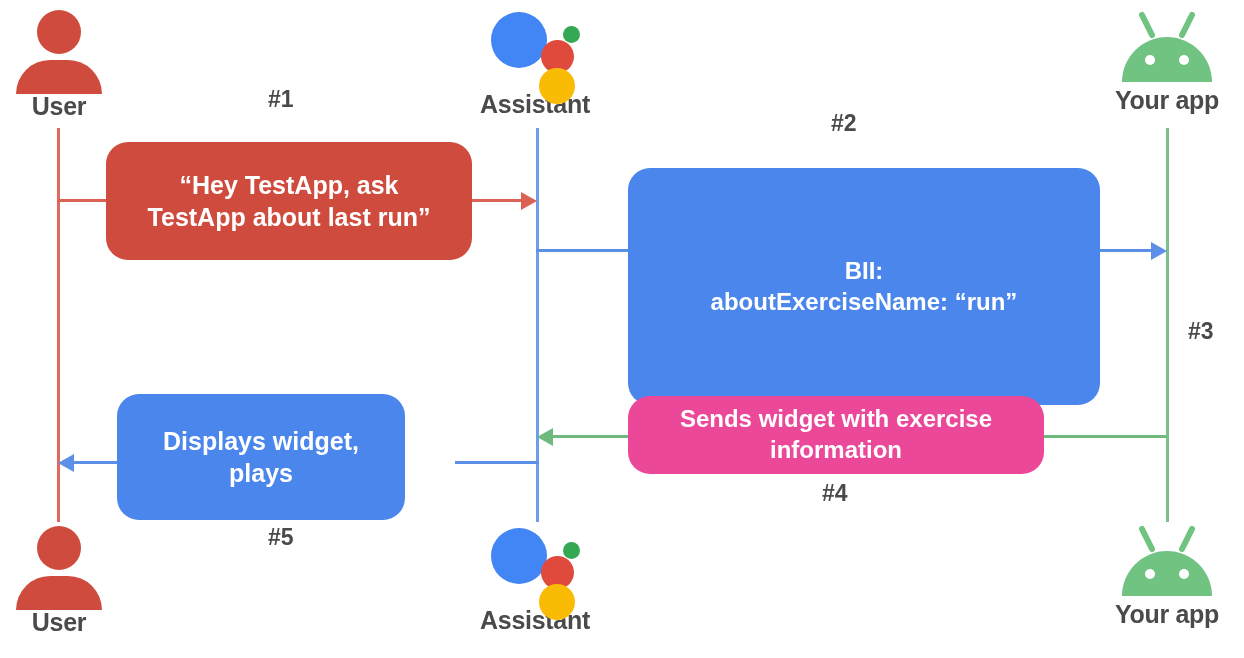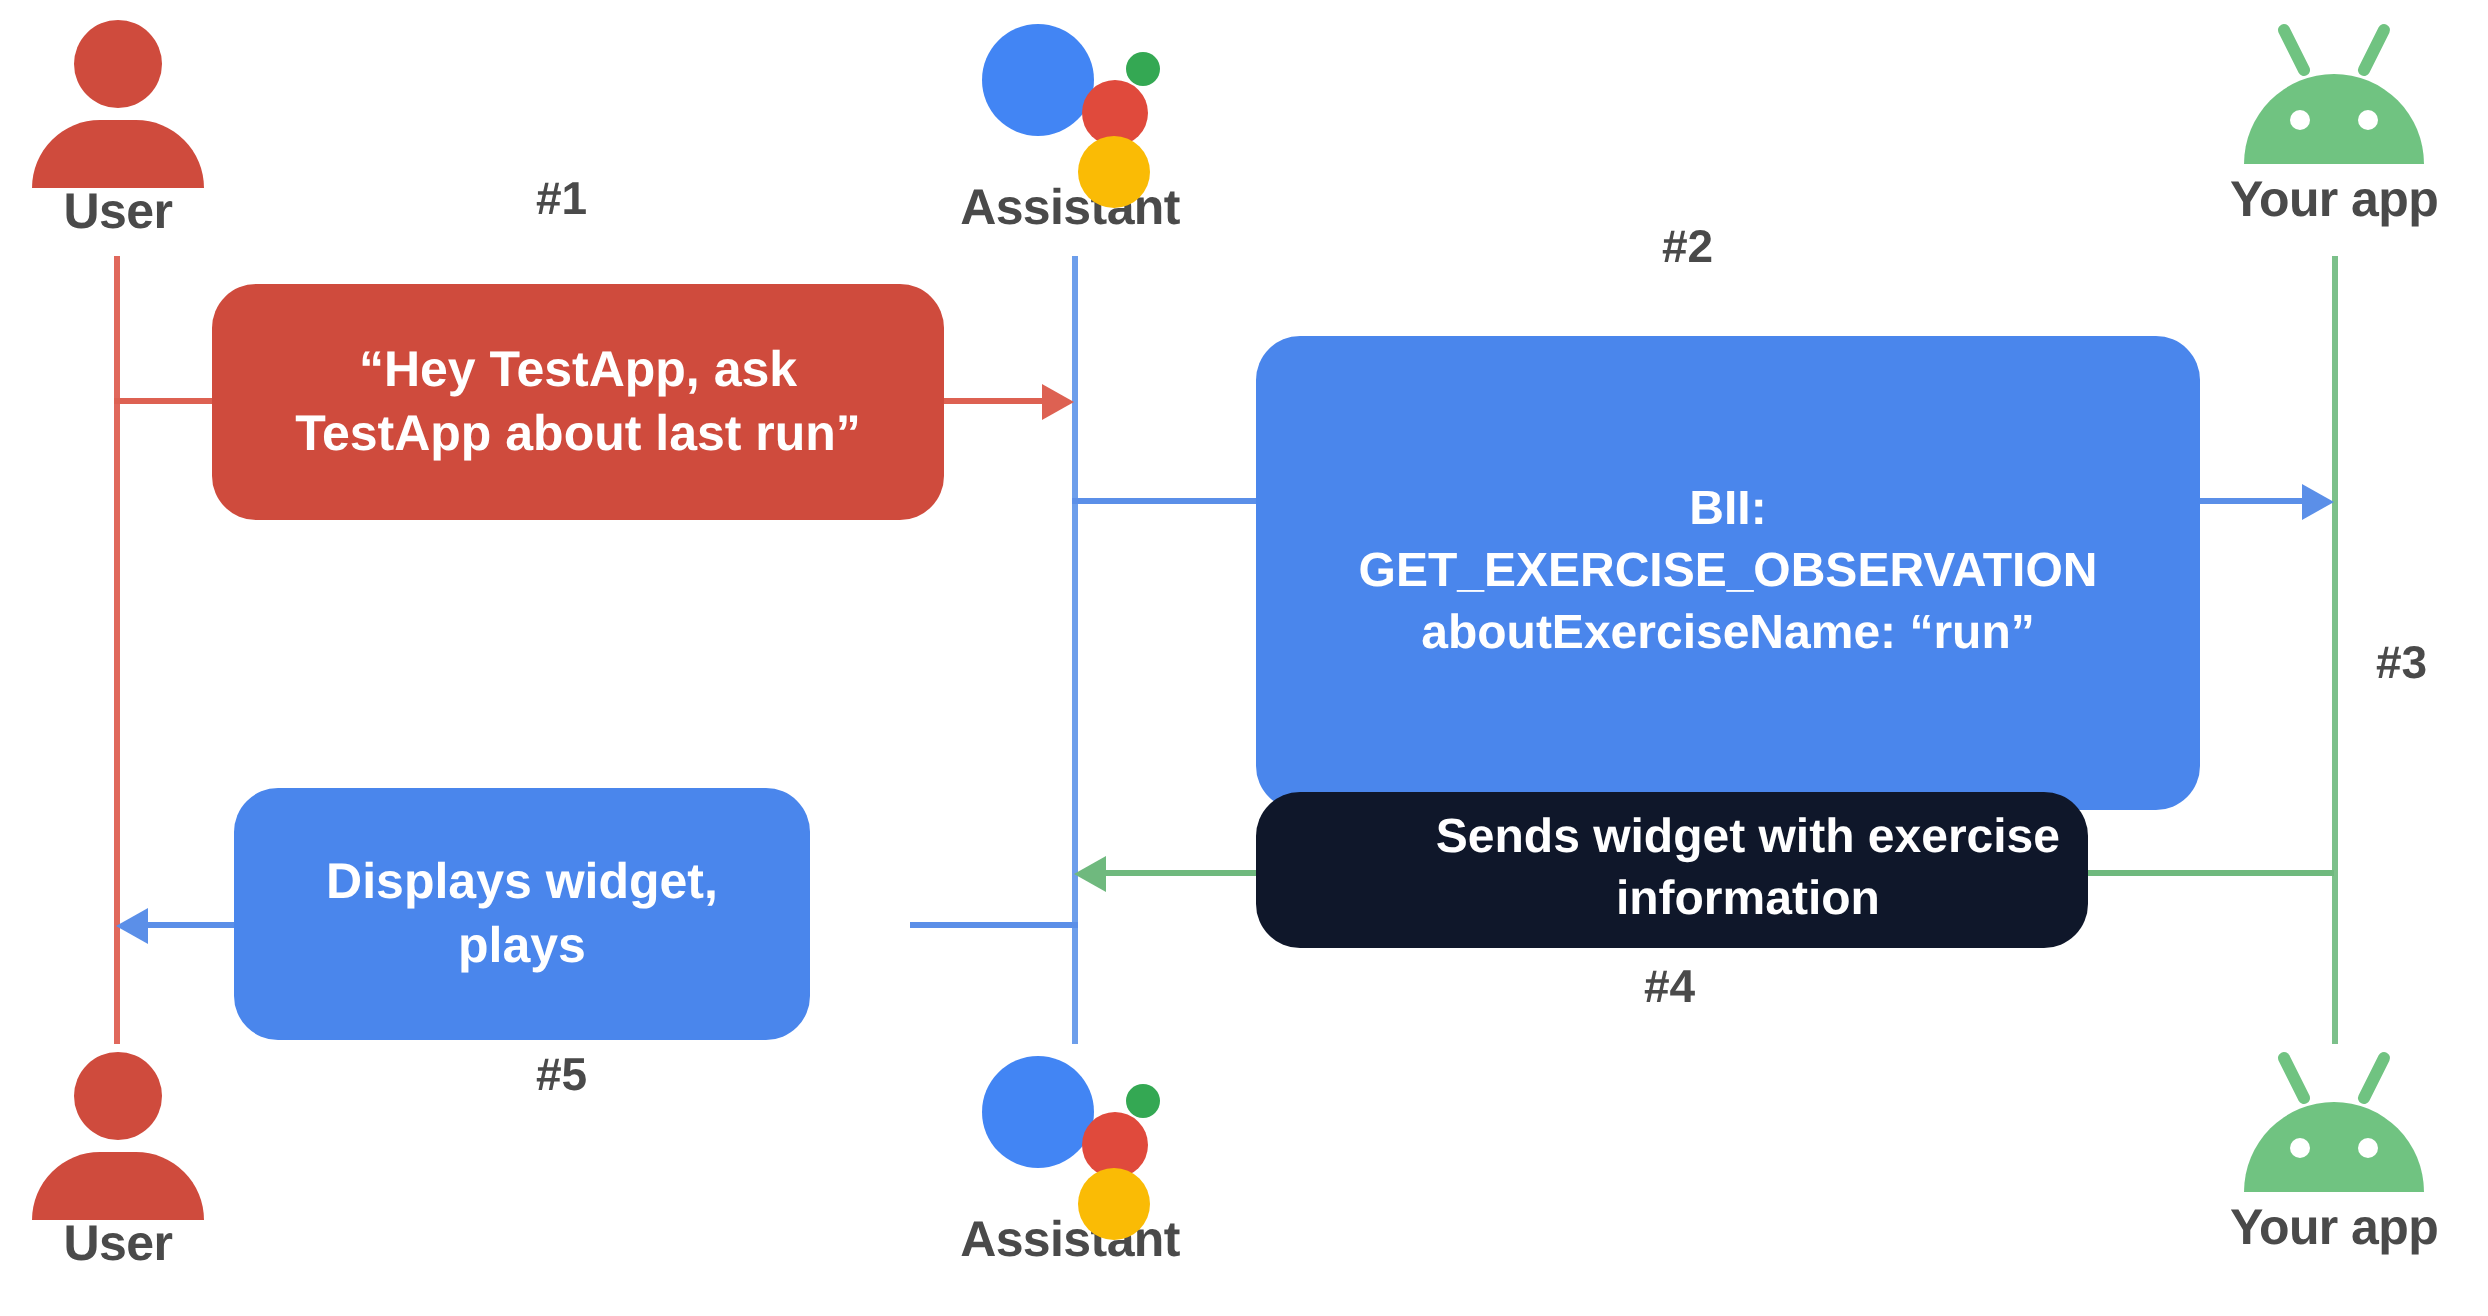--- a/index.html
+++ b/index.html
@@ -103,21 +103,21 @@
     text-align: center;
     color: #ffffff;
     font-weight: bold;
     line-height: 1.28;
     border-radius: 22px;
     padding: 6px 14px;
     z-index: 3;
   }
   .box-red   { background: #cf4b3d; }
   .box-blue  { background: #4a86ec; }
-  .box-green { background: #0f172a; justify-content: flex-end; }
+  .box-green { background: #ec4899; }
 
   
   .conn {
     position: absolute;
     height: 3px;
     z-index: 2;
   }
   .c-red   { background: #dd6152; }
   .c-blue  { background: #5b8fe8; }
   .c-green { background: #6fb97e; }
@@ -216,21 +216,20 @@
 
   <div class="step-label" style="left:831px; top:110px;">#2</div>
 
   <div class="conn c-blue" style="left:536px;  top:249px; width:96px;"></div>
   <div class="conn c-blue" style="left:1096px; top:249px; width:56px;"></div>
   <div class="arrowhead ah-right-blue" style="left:1151px; top:242px;"></div>
 
   <div class="msgbox box-blue" style="left:628px; top:168px; width:472px; height:237px; font-size:24px;">
     <div>
       <div>BII:</div>
-      <div>GET_EXERCISE_OBSERVATION</div>
       <div>aboutExerciseName: “run”</div>
     </div>
   </div>
 
   <div class="step-label" style="left:1188px; top:318px;">#3</div>
 
   <div class="step-label" style="left:822px; top:480px;">#4</div>
 
   <div class="conn c-green" style="left:1043px; top:435px; width:124px;"></div>
   <div class="conn c-green" style="left:553px;  top:435px; width:78px;"></div>

